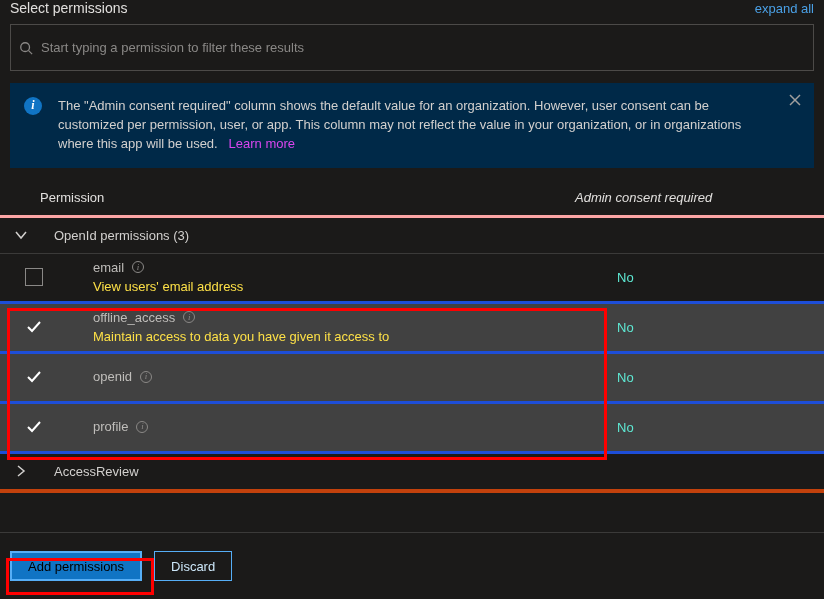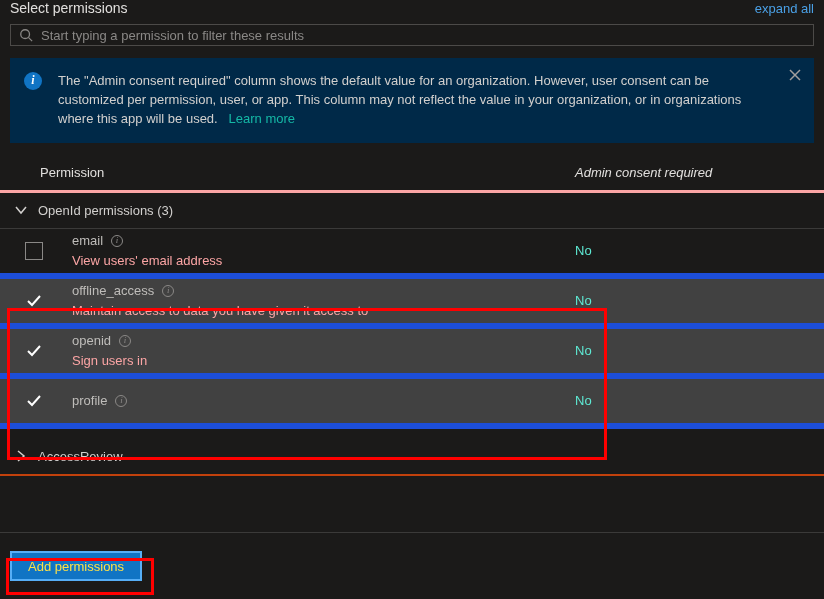--- a/index.html
+++ b/index.html
@@ -19,21 +19,21 @@
     align-items: center;
     padding: 0 10px 8px 10px;
   }
   .title { font-size: 14px; color: #e1dfdd; }
   .expand { color: #4aa0e6; font-size: 13px; cursor: pointer; }
   .search-wrap { padding: 0 10px 12px 10px; }
   .search {
     display: flex;
     align-items: center;
     border: 1px solid #4c4a48;
-    height: 22px;
+    height: 47px;
     padding: 0 8px;
     background: #1b1a19;
   }
   .search svg { flex: 0 0 auto; margin-right: 8px; }
   .search input {
     flex: 1;
     background: transparent;
     border: none;
     outline: none;
     color: #d2d0ce;
@@ -63,57 +63,58 @@
     color: #fff;
     font-size: 12px;
   }
   .info-close {
     position: absolute;
     right: 10px; top: 10px;
     width: 16px; height: 16px;
     cursor: pointer;
     color: #a19f9d;
   }
-  .learn { color: #14b8a6; cursor: pointer; }
+  .learn { color: #d946ef; cursor: pointer; }
   .cols {
     display: flex;
     padding: 12px 10px 10px 40px;
     border-bottom: 3px solid #fca5a5;
     font-size: 13px;
     color: #e1dfdd;
   }
   .col-perm { flex: 0 0 535px; }
   .col-admin { flex: 1; font-style: italic; }
   .group-row {
     display: flex;
     align-items: center;
     padding: 10px 10px 10px 14px;
-    gap: 10px;
+    gap: 26px;
     border-bottom: 1px solid #3b3a39;
     cursor: pointer;
   }
   .chev { width: 14px; height: 14px; flex: 0 0 auto; }
   .perm-row {
     display: flex;
     align-items: center;
     height: 50px;
     padding-left: 14px;
-    border-bottom: 6px solid #1d4ed8;
+    border-bottom: 3px solid #1d4ed8;
+    gap: 21px;
   }
   .perm-row.sel { background: #414141; }
   .check-cell { width: 40px; display:flex; align-items:center; justify-content:center; }
   .checkbox {
     width: 18px; height: 18px;
     border: 1px solid #8a8886;
     cursor: pointer;
   }
   .checkmark { color: #fff; width: 18px; height: 18px; display:flex; align-items:center; justify-content:center; }
   .perm-cell { flex: 0 0 521px; padding-left: 18px; line-height: 1.5; }
   .perm-name { color: #bfbdba; font-size: 13px; display:inline-flex; align-items:center; gap:8px;}
-  .perm-desc { color: #fca5a5; font-size: 13px; }
+  .perm-desc { color: #fde047; font-size: 13px; }
   .admin-cell { flex: 1; color: #5eead4; }
   .ico-info {
     width: 12px; height: 12px; border:1px solid #8a8886; border-radius:50%;
     display:inline-flex; align-items:center; justify-content:center;
     font-size:9px; color:#8a8886; font-style: italic; font-family: Georgia, serif;
   }
   .highlight-group {
     position: absolute;
     border: 3px solid #ff0000;
     pointer-events: none;
@@ -130,21 +131,21 @@
     height: 30px;
     padding: 0 16px;
     font-size: 13px;
     cursor: pointer;
     display: inline-flex;
     align-items: center;
     justify-content: center;
   }
   .btn-primary {
     background: #1074c4;
-    color: #fde047;
+    color: #000000;
     border: 2px solid #56aef6;
   }
   .btn-secondary {
     background: transparent;
     border: 1px solid #56aef6;
     color: #cde7f9;
   }
   .hl-btn {
     position: absolute;
     border: 3px solid #ff0000;
@@ -231,21 +232,20 @@
         <svg width="16" height="16" viewBox="0 0 16 16" fill="none" stroke="#fff" stroke-width="2">
           <polyline points="2,8 6,12 14,3"></polyline>
         </svg>
       </div>
     </div>
   <div class="perm-cell">
     <div class="perm-name">
         <span>openid</span>
         <span class="ico-info">i</span>
       </div>
-    <div class="perm-desc">Sign users in</div>
   </div>
   <div class="admin-cell">No</div>
 </div>
 
 <div class="perm-row sel">
   <div class="check-cell">
       <div class="checkmark">
         <svg width="16" height="16" viewBox="0 0 16 16" fill="none" stroke="#fff" stroke-width="2">
           <polyline points="2,8 6,12 14,3"></polyline>
         </svg>
@@ -253,26 +253,27 @@
     </div>
   <div class="perm-cell">
     <div class="perm-name">
         <span>profile</span>
         <span class="ico-info">i</span>
       </div>
   </div>
   <div class="admin-cell">No</div>
 </div>
 
-<div class="group-row" style="border-bottom:2px solid #c2410c;margin-top:10px;">
+<div class="group-row" style="border-bottom:4px solid #c2410c;">
   <svg class="chev" viewBox="0 0 14 14" fill="none" stroke="#d2d0ce" stroke-width="1.5">
       <polyline points="4,2 10,7 4,12"></polyline>
     </svg>
   <span>AccessReview</span>
 </div>
 
 <div class="highlight-group" style="left:7px; top:308px; width:600px; height:152px;"></div>
 
 <div class="footer">
   <div class="btn btn-primary">Add permissions</div>
+  <div class="btn btn-secondary">Discard</div>
 </div>
 
 <div class="hl-btn" style="left:6px; bottom:4px; width:148px; height:37px;"></div>
 
 </body></html>

